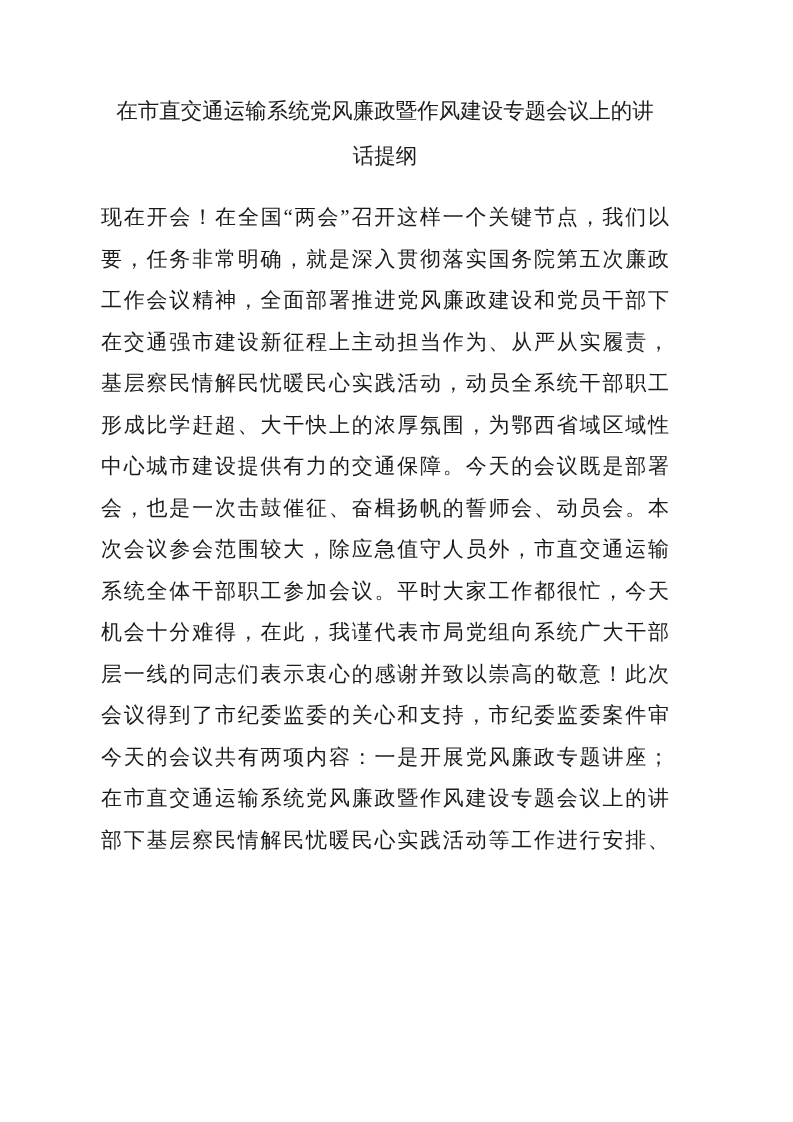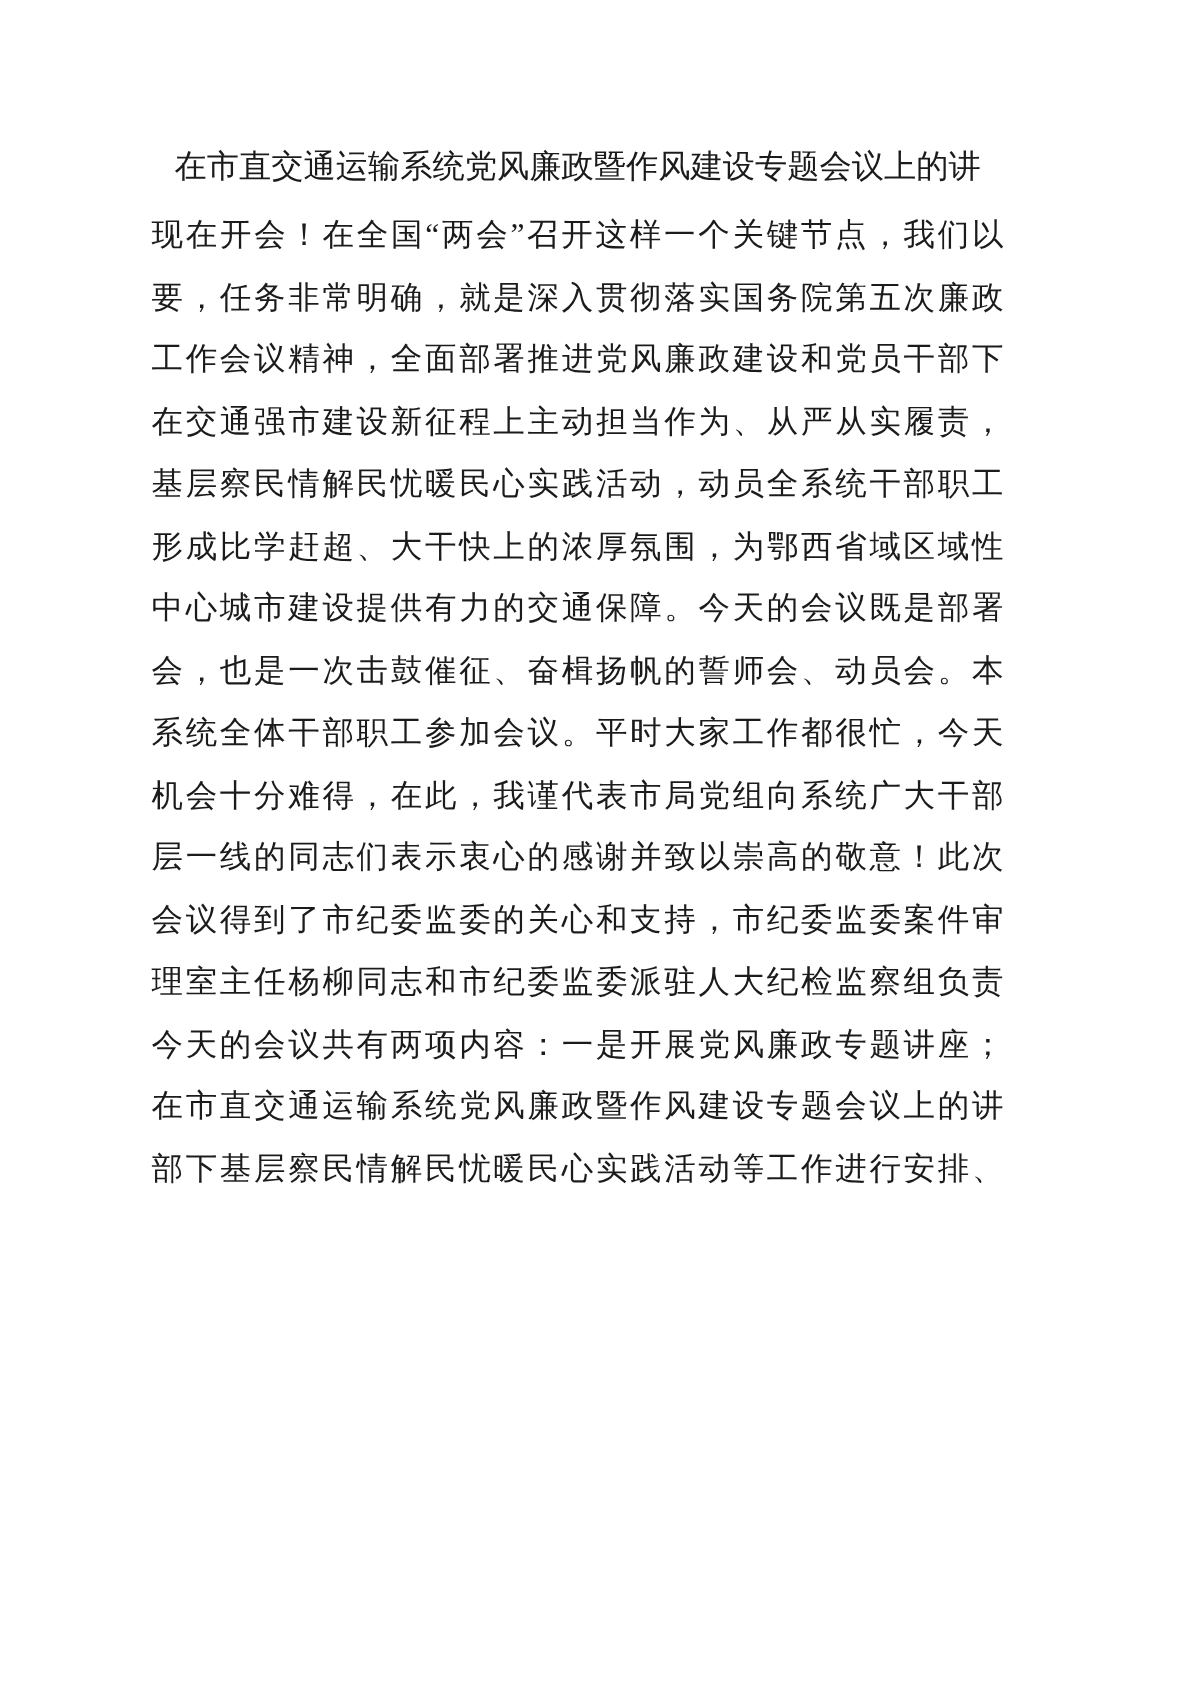--- a/index.html
+++ b/index.html
@@ -22,52 +22,53 @@
   .doc-title {
     text-align: center;
     font-size: 21.5px;
     line-height: 45px;
     font-weight: normal;
   }
   .doc-title .title-line {
     white-space: nowrap;
   }
   .doc-body {
-    margin-top: 2px;
+    margin-top: 18px;
     font-size: 21px;
   }
   .doc-body .body-line {
     line-height: 41.5px;
     text-align: justify;
     text-align-last: justify;
     text-justify: inter-character;
     white-space: nowrap;
   }
 </style>
 </head>
 <body>
 
 <div class="page">
 
   <div class="doc-title">
     <div class="title-line">在市直交通运输系统党风廉政暨作风建设专题会议上的讲</div>
+    <div class="title-line">话提纲</div>
   </div>
 
   <div class="doc-body">
     <div class="body-line">现在开会！在全国“两会”召开这样一个关键节点，我们以</div>
     <div class="body-line">要，任务非常明确，就是深入贯彻落实国务院第五次廉政</div>
     <div class="body-line">工作会议精神，全面部署推进党风廉政建设和党员干部下</div>
     <div class="body-line">在交通强市建设新征程上主动担当作为、从严从实履责，</div>
     <div class="body-line">基层察民情解民忧暖民心实践活动，动员全系统干部职工</div>
     <div class="body-line">形成比学赶超、大干快上的浓厚氛围，为鄂西省域区域性</div>
     <div class="body-line">中心城市建设提供有力的交通保障。今天的会议既是部署</div>
     <div class="body-line">会，也是一次击鼓催征、奋楫扬帆的誓师会、动员会。本</div>
+    <div class="body-line">次会议参会范围较大，除应急值守人员外，市直交通运输</div>
     <div class="body-line">系统全体干部职工参加会议。平时大家工作都很忙，今天</div>
     <div class="body-line">机会十分难得，在此，我谨代表市局党组向系统广大干部</div>
     <div class="body-line">层一线的同志们表示衷心的感谢并致以崇高的敬意！此次</div>
     <div class="body-line">会议得到了市纪委监委的关心和支持，市纪委监委案件审</div>
-    <div class="body-line">理室主任杨柳同志和市纪委监委派驻人大纪检监察组负责</div>
     <div class="body-line">今天的会议共有两项内容：一是开展党风廉政专题讲座；</div>
     <div class="body-line">在市直交通运输系统党风廉政暨作风建设专题会议上的讲</div>
     <div class="body-line">部下基层察民情解民忧暖民心实践活动等工作进行安排、</div>
   </div>
 
 </div>
 
 </body></html>

